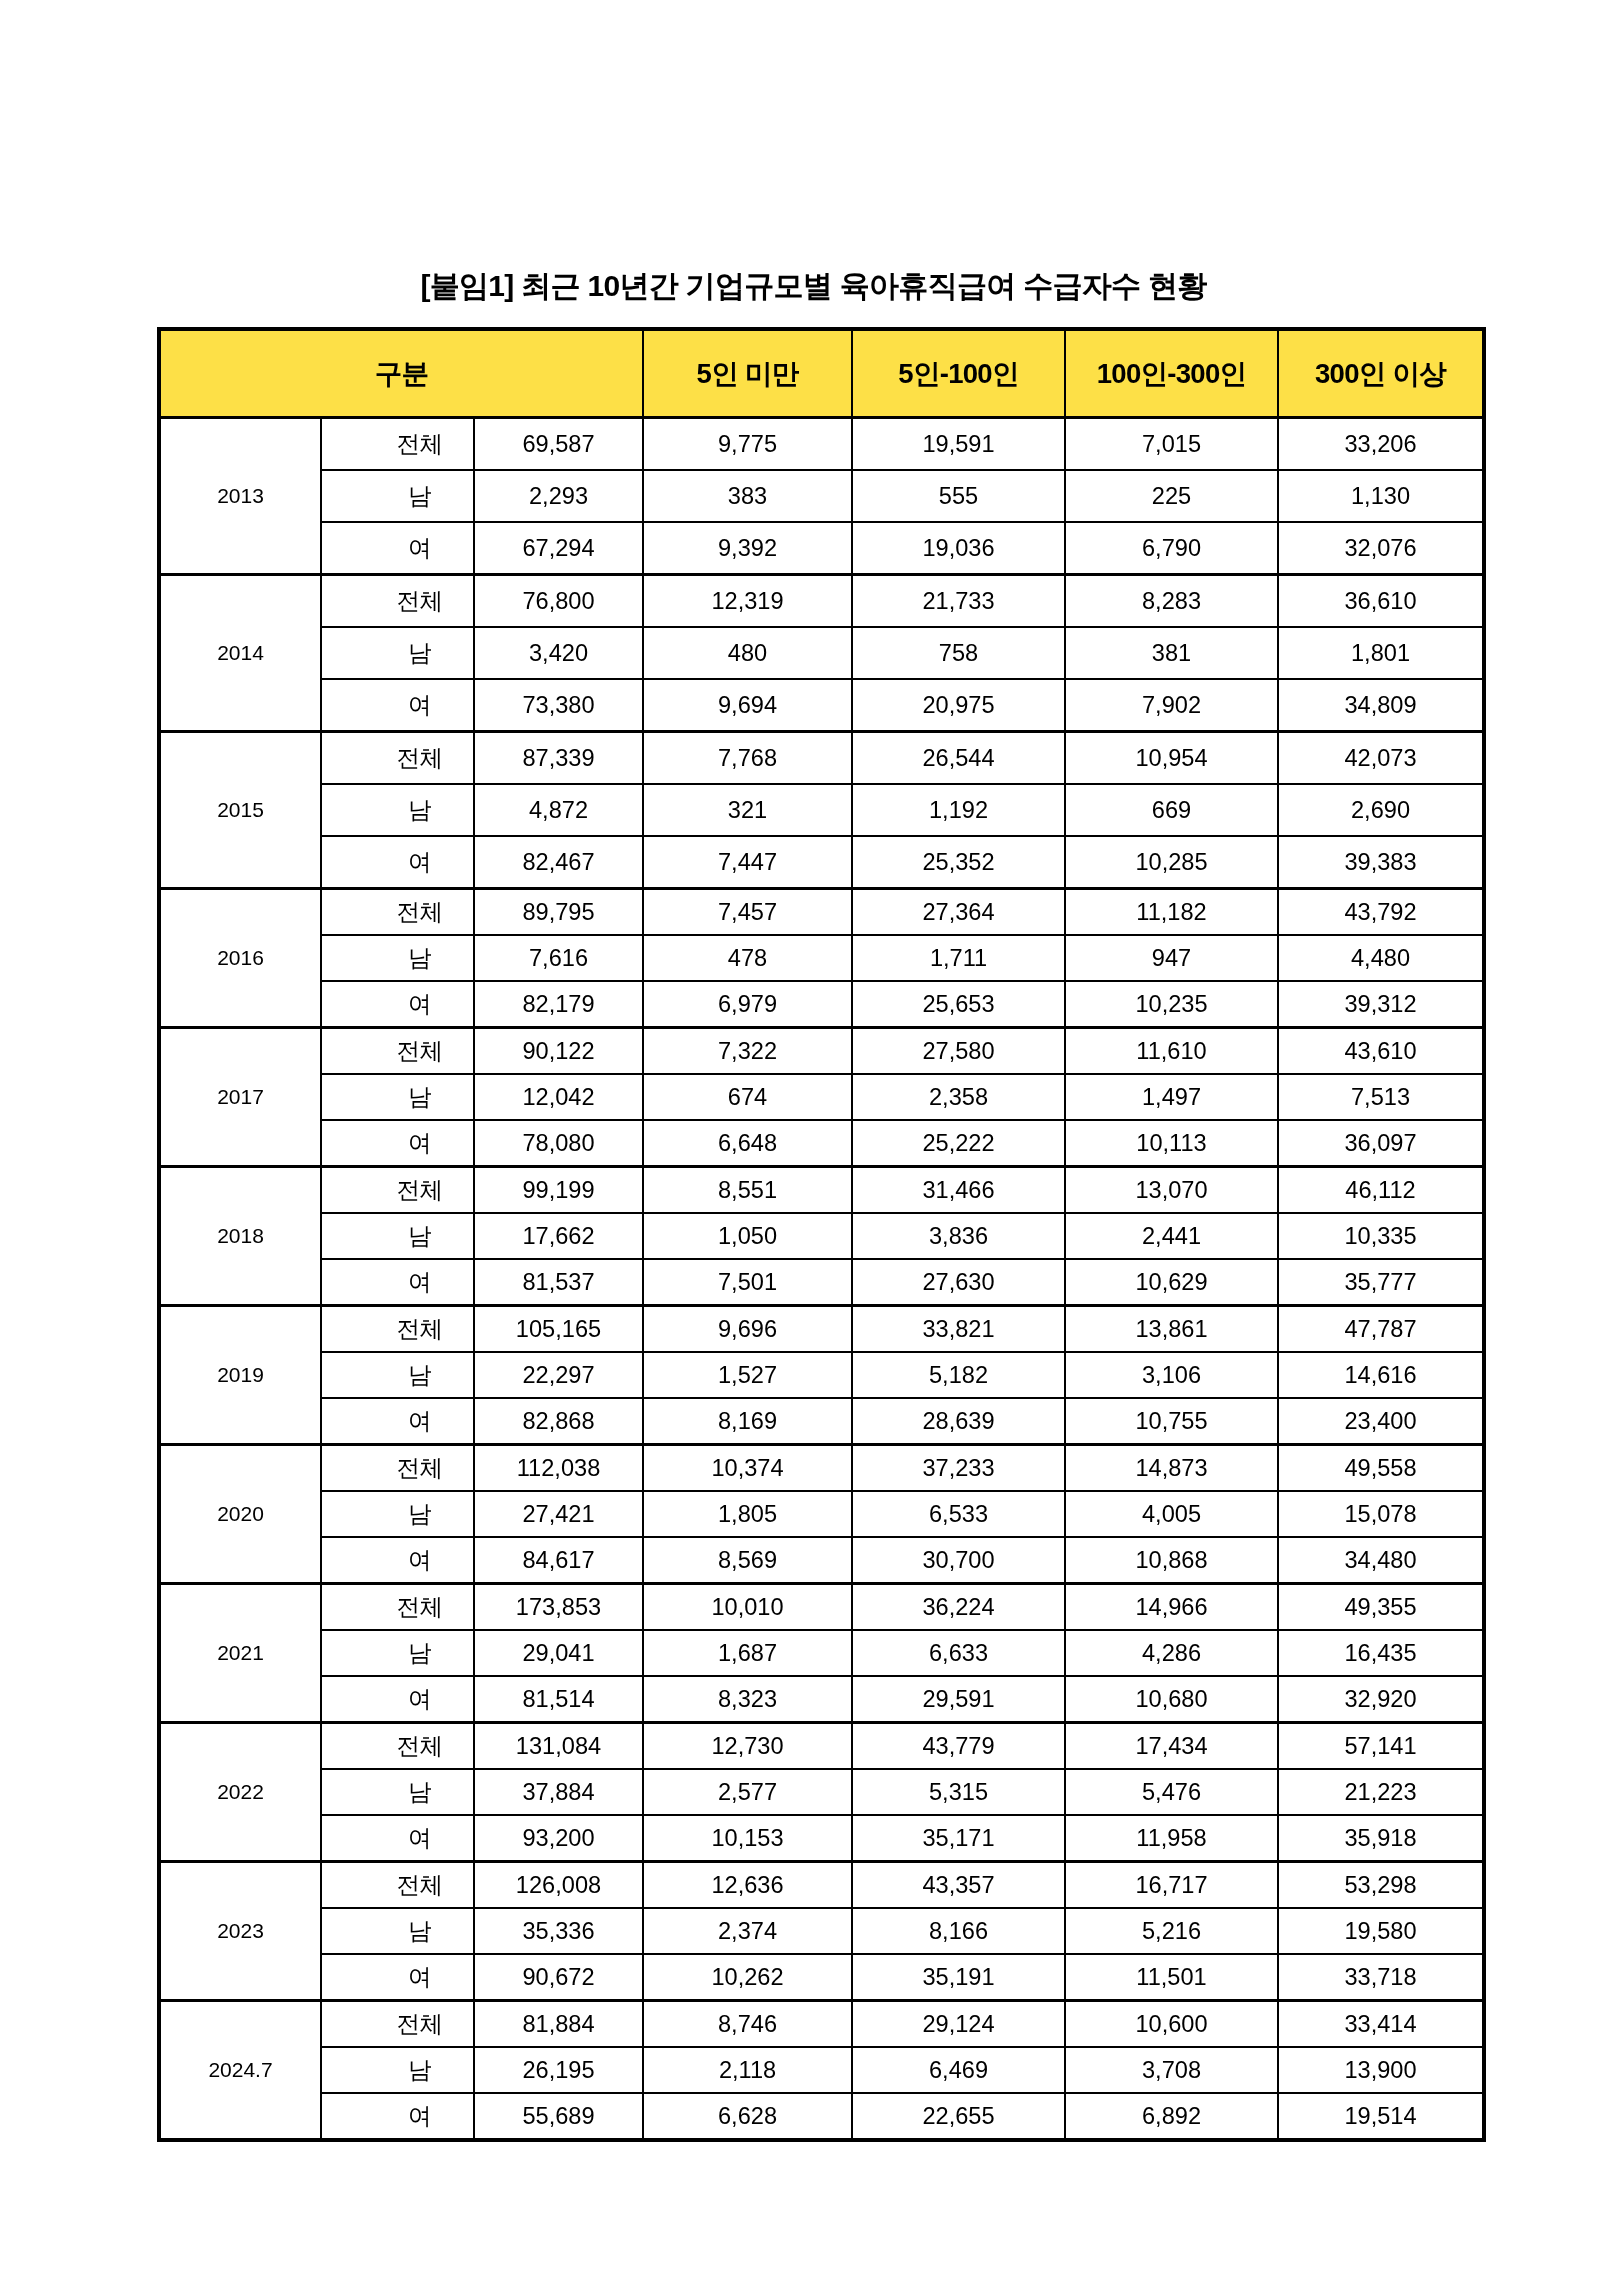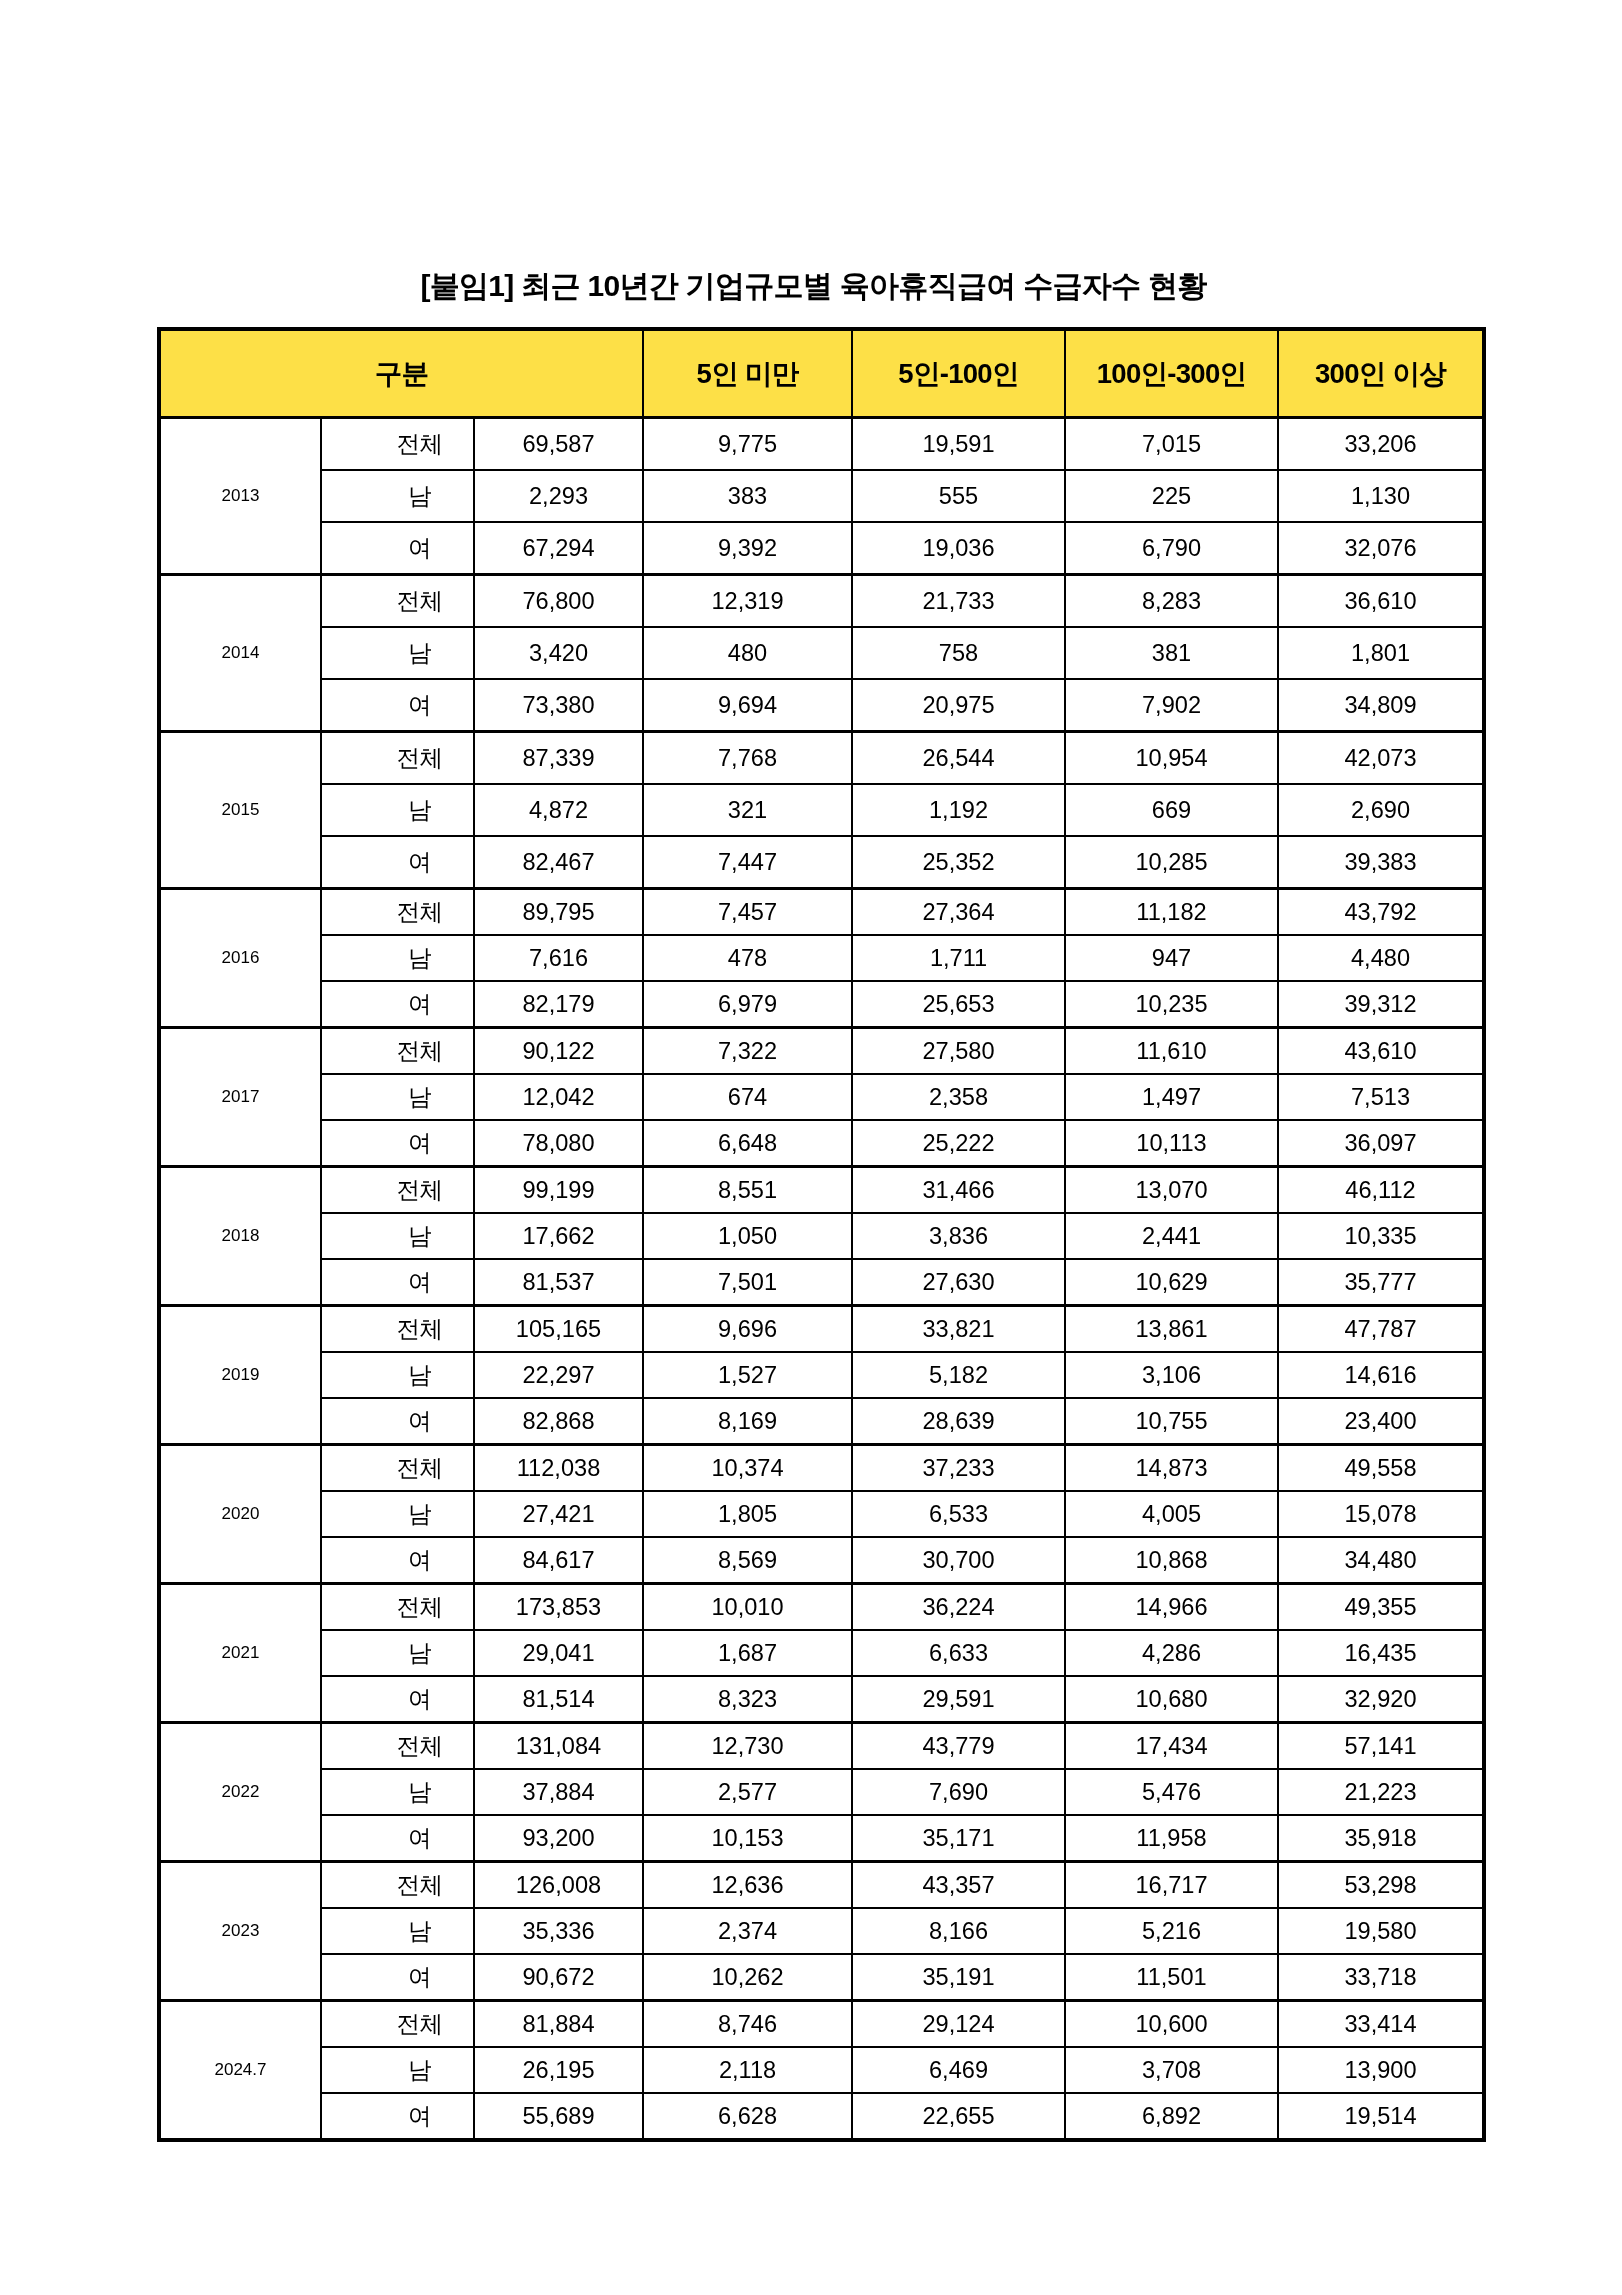--- a/index.html
+++ b/index.html
@@ -48,21 +48,21 @@
     background: #fde047;
     height: 85px;
     font-size: 27.5px;
     font-weight: bold;
     border-bottom-width: 3.3px;
     letter-spacing: -0.7px;
   }
   table.main td { font-size: 23.6px; height: 44px; }
   table.main tr.tall td { height: 50px; }
   table.main tr.block-first td { border-top-width: 3.3px; }
-  table.main td.year { font-size: 17px; }
+  table.main td.year { font-size: 21px; }
   table.main td.rlabel { font-size: 23.6px; letter-spacing: -0.7px; padding-left: 44px; }
   table.main td.num { font-size: 23.6px; }
 </style>
 </head>
 <body>
 
 <div class="page">
 
   <div class="doc-title">[붙임1] 최근 10년간 기업규모별 육아휴직급여 수급자수 현황</div>
 
@@ -317,21 +317,21 @@
           <td class="num">131,084</td>
           <td class="num">12,730</td>
           <td class="num">43,779</td>
           <td class="num">17,434</td>
           <td class="num">57,141</td>
         </tr>
         <tr class="">
           <td class="rlabel">남</td>
           <td class="num">37,884</td>
           <td class="num">2,577</td>
-          <td class="num">7,690</td>
+          <td class="num">5,315</td>
           <td class="num">5,476</td>
           <td class="num">21,223</td>
         </tr>
         <tr class="">
           <td class="rlabel">여</td>
           <td class="num">93,200</td>
           <td class="num">10,153</td>
           <td class="num">35,171</td>
           <td class="num">11,958</td>
           <td class="num">35,918</td>

